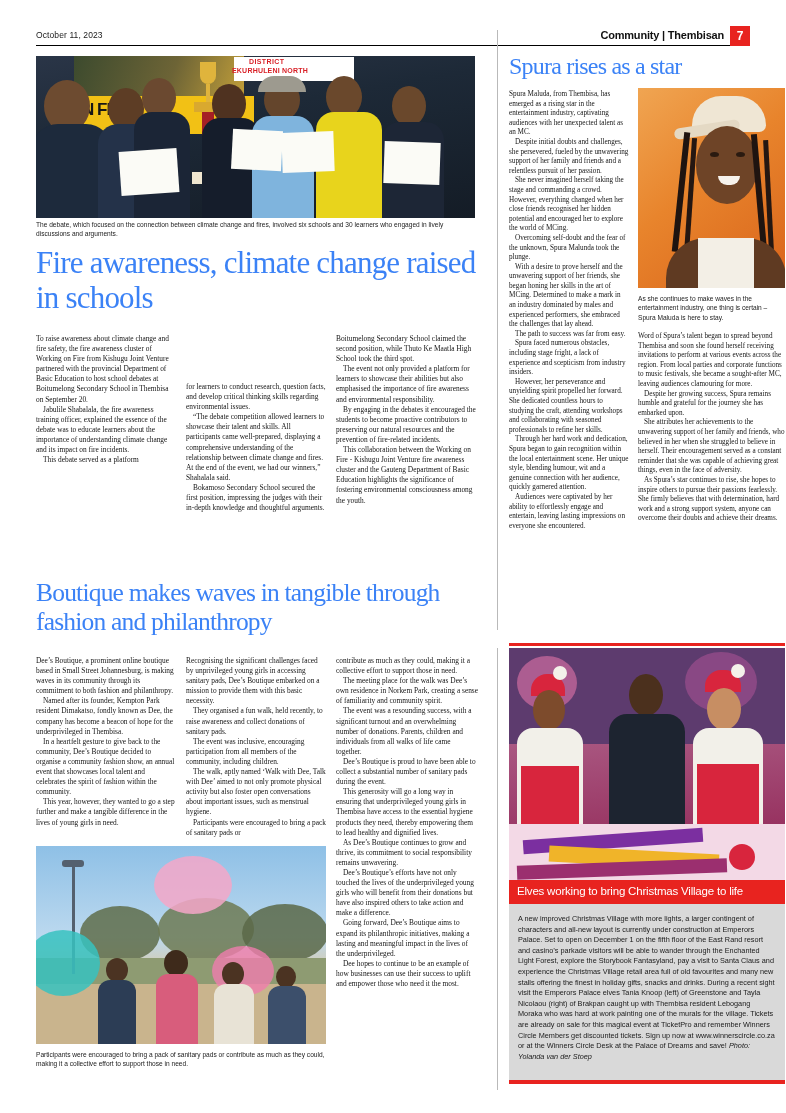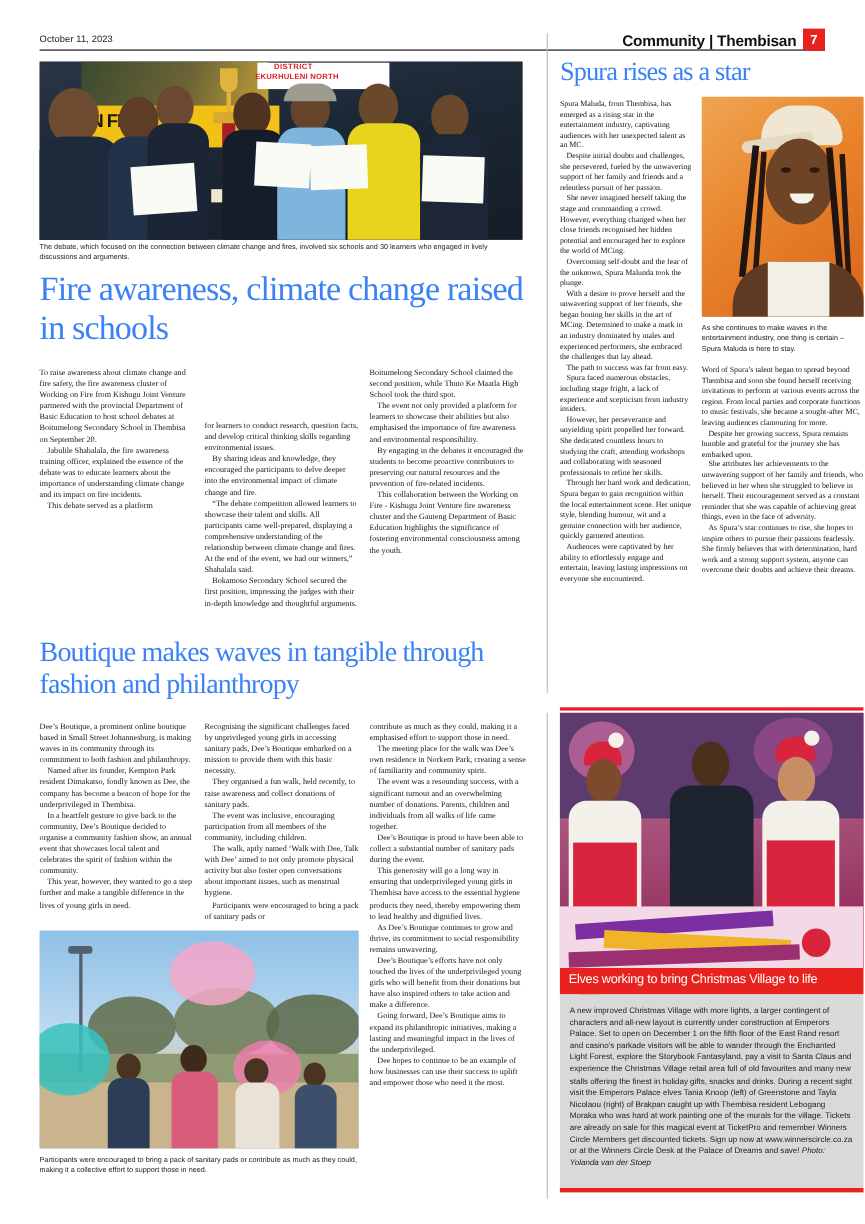--- a/index.html
+++ b/index.html
@@ -5,21 +5,21 @@
   html,body{margin:0;padding:0;background:#ffffff;}
   body{width:786px;height:1113px;position:relative;overflow:hidden;
        font-family:"Liberation Serif",serif;color:#111;}
 
   
   .masthead{position:absolute;left:36px;top:28px;width:714px;height:22px;}
   .masthead .date{position:absolute;left:0;top:2px;font-family:"Liberation Sans",sans-serif;
       font-size:8.5px;color:#1a1a1a;letter-spacing:.1px;}
   .masthead .rule{position:absolute;left:0;right:0;top:17px;height:1px;background:#000;}
   .masthead .sect{position:absolute;right:26px;top:1px;font-family:"Liberation Sans",sans-serif;
-      font-size:14px;font-weight:bold;color:#111;letter-spacing:-.2px;white-space:nowrap;}
+      font-size:11px;font-weight:bold;color:#111;letter-spacing:-.2px;white-space:nowrap;}
   .masthead .pagenum{position:absolute;right:0;top:-2px;width:20px;height:20px;background:#e8231f;
       color:#fff;font-family:"Liberation Sans",sans-serif;font-weight:bold;font-size:12px;
       text-align:center;line-height:20px;}
 
   
   .vrule{position:absolute;background:#b9b9b9;width:1px;}
 
   
   .photo{position:absolute;overflow:hidden;}
   .cap{position:absolute;font-family:"Liberation Sans",sans-serif;font-size:6.6px;
@@ -117,21 +117,20 @@
 
 <h1 class="headline hl1" style="left:36px;top:245px;width:445px;">Fire awareness, climate change raised in schools</h1>
 
 <div class="col" style="left:36px;top:334px;width:140px;">
   <p class="first">To raise awareness about climate change and fire safety, the fire awareness cluster of Working on Fire from Kishugu Joint Venture partnered with the provincial Department of Basic Education to host school debates at Boitumelong Secondary School in Thembisa on September 20.</p>
   <p>Jabulile Shabalala, the fire awareness training officer, explained the essence of the debate was to educate learners about the importance of understanding climate change and its impact on fire incidents.</p>
   <p>This debate served as a platform</p>
 </div>
 <div class="col" style="left:186px;top:334px;width:140px;margin-top:48px;">
   <p class="first">for learners to conduct research, question facts, and develop critical thinking skills regarding environmental issues.</p>
-  <p>By sharing ideas and knowledge, they encouraged the participants to delve deeper into the environmental impact of climate change and fire.</p>
   <p>“The debate competition allowed learners to showcase their talent and skills. All participants came well-prepared, displaying a comprehensive understanding of the relationship between climate change and fires. At the end of the event, we had our winners,” Shahalala said.</p>
   <p>Bokamoso Secondary School secured the first position, impressing the judges with their in-depth knowledge and thoughtful arguments.</p>
 </div>
 <div class="col" style="left:336px;top:334px;width:142px;">
   <p class="first">Boitumelong Secondary School claimed the second position, while Thuto Ke Maatla High School took the third spot.</p>
   <p>The event not only provided a platform for learners to showcase their abilities but also emphasised the importance of fire awareness and environmental responsibility.</p>
   <p>By engaging in the debates it encouraged the students to become proactive contributors to preserving our natural resources and the prevention of fire-related incidents.</p>
   <p>This collaboration between the Working on Fire - Kishugu Joint Venture fire awareness cluster and the Gauteng Department of Basic Education highlights the significance of fostering environmental consciousness among the youth.</p>
 </div>
 
@@ -144,21 +143,21 @@
   <p>This year, however, they wanted to go a step further and make a tangible difference in the lives of young girls in need.</p>
 </div>
 <div class="col" style="left:186px;top:656px;width:140px;">
   <p class="first">Recognising the significant challenges faced by unprivileged young girls in accessing sanitary pads, Dee’s Boutique embarked on a mission to provide them with this basic necessity.</p>
   <p>They organised a fun walk, held recently, to raise awareness and collect donations of sanitary pads.</p>
   <p>The event was inclusive, encouraging participation from all members of the community, including children.</p>
   <p>The walk, aptly named ‘Walk with Dee, Talk with Dee’ aimed to not only promote physical activity but also foster open conversations about important issues, such as menstrual hygiene.</p>
   <p>Participants were encouraged to bring a pack of sanitary pads or</p>
 </div>
 <div class="col" style="left:336px;top:656px;width:142px;">
-  <p class="first">contribute as much as they could, making it a emphasised effort to support those in need.</p>
+  <p class="first">contribute as much as they could, making it a collective effort to support those in need.</p>
   <p>The meeting place for the walk was Dee’s own residence in Norkem Park, creating a sense of familiarity and community spirit.</p>
   <p>The event was a resounding success, with a significant turnout and an overwhelming number of donations. Parents, children and individuals from all walks of life came together.</p>
   <p>Dee’s Boutique is proud to have been able to collect a substantial number of sanitary pads during the event.</p>
   <p>This generosity will go a long way in ensuring that underprivileged young girls in Thembisa have access to the essential hygiene products they need, thereby empowering them to lead healthy and dignified lives.</p>
   <p>As Dee’s Boutique continues to grow and thrive, its commitment to social responsibility remains unwavering.</p>
   <p>Dee’s Boutique’s efforts have not only touched the lives of the underprivileged young girls who will benefit from their donations but have also inspired others to take action and make a difference.</p>
   <p>Going forward, Dee’s Boutique aims to expand its philanthropic initiatives, making a lasting and meaningful impact in the lives of the underprivileged.</p>
   <p>Dee hopes to continue to be an example of how businesses can use their success to uplift and empower those who need it the most.</p>
 </div>
 

